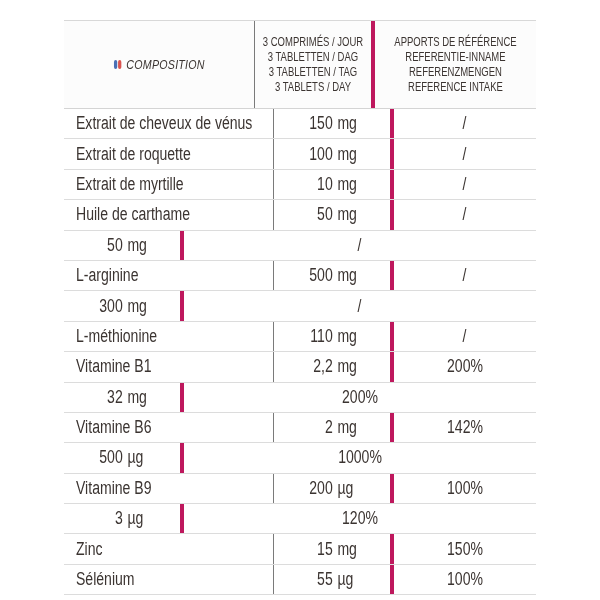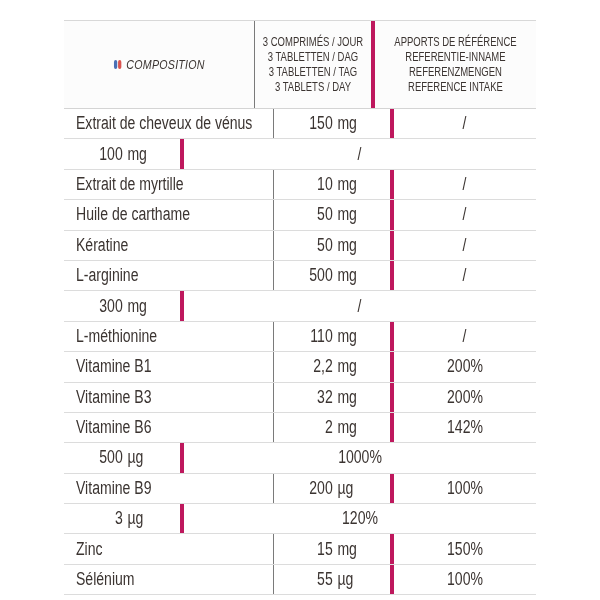--- a/index.html
+++ b/index.html
@@ -63,20 +63,23 @@
           <span class="name">Extrait de cheveux de vénus</span>
         </div>
         <div class="c2">
           <span class="amt"><span class="num">150</span><span class="unit">mg</span></span>
         </div>
         <div class="c3">
           <span class="ref">/</span>
         </div>
       </div>
       <div class="row">
+        <div class="c1">
+          <span class="name">Extrait de roquette</span>
+        </div>
         <div class="c2">
           <span class="amt"><span class="num">100</span><span class="unit">mg</span></span>
         </div>
         <div class="c3">
           <span class="ref">/</span>
         </div>
       </div>
       <div class="row">
         <div class="c1">
           <span class="name">Extrait de myrtille</span>
@@ -93,23 +96,20 @@
           <span class="name">Huile de carthame</span>
         </div>
         <div class="c2">
           <span class="amt"><span class="num">50</span><span class="unit">mg</span></span>
         </div>
         <div class="c3">
           <span class="ref">/</span>
         </div>
       </div>
       <div class="row">
-        <div class="c1">
-          <span class="name">Kératine</span>
-        </div>
         <div class="c2">
           <span class="amt"><span class="num">50</span><span class="unit">mg</span></span>
         </div>
         <div class="c3">
           <span class="ref">/</span>
         </div>
       </div>
       <div class="row">
         <div class="c1">
           <span class="name">L-arginine</span>
@@ -145,23 +145,20 @@
           <span class="name">Vitamine B1</span>
         </div>
         <div class="c2">
           <span class="amt"><span class="num">2,2</span><span class="unit">mg</span></span>
         </div>
         <div class="c3">
           <span class="ref">200%</span>
         </div>
       </div>
       <div class="row">
-        <div class="c1">
-          <span class="name">Vitamine B3</span>
-        </div>
         <div class="c2">
           <span class="amt"><span class="num">32</span><span class="unit">mg</span></span>
         </div>
         <div class="c3">
           <span class="ref">200%</span>
         </div>
       </div>
       <div class="row">
         <div class="c1">
           <span class="name">Vitamine B6</span>

